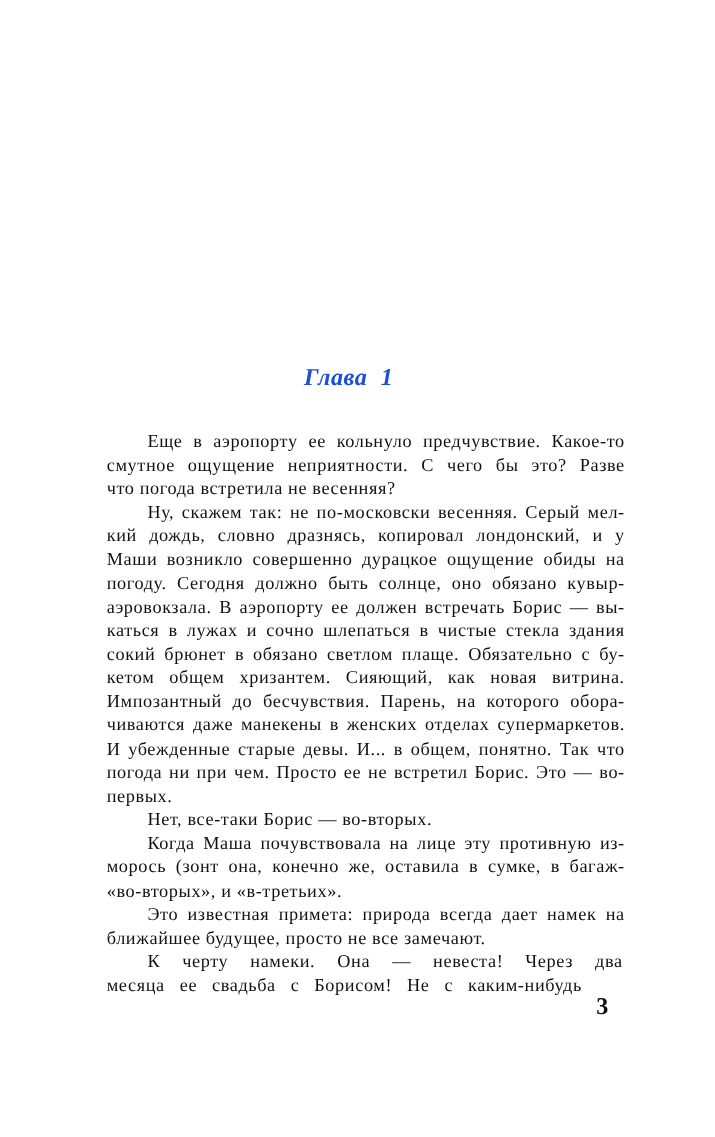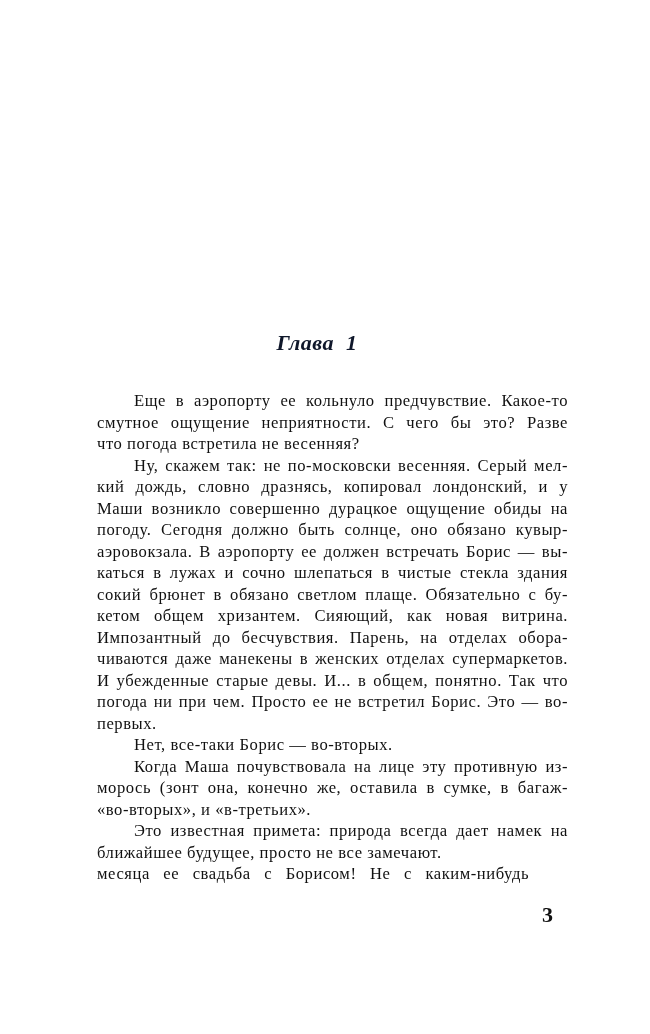--- a/index.html
+++ b/index.html
@@ -26,21 +26,21 @@
       left: 0;
       width: 634px;
       top: 330px;
       text-align: center;
       font-family: "Liberation Serif", "DejaVu Serif", serif;
       font-weight: bold;
       font-style: italic;
       font-size: 22px;
       letter-spacing: 0.5px;
       word-spacing: 6px;
-      color: #0f172a;
+      color: #1d4ed8;
     }
     .body-text {
       position: absolute;
       left: 65px;
       top: 390px;
       width: 503px;
       font-size: 16.6px;
       line-height: 21.5px;
       letter-spacing: 0.55px;
       color: #111;
@@ -88,33 +88,34 @@
     <span class="line last">что погода встретила не весенняя?</span>
 
     <span class="line indent">Ну, скажем так: не по-московски весенняя. Серый мел-</span>
     <span class="line">кий дождь, словно дразнясь, копировал лондонский, и у</span>
     <span class="line">Маши возникло совершенно дурацкое ощущение обиды на</span>
     <span class="line">погоду. Сегодня должно быть солнце, оно обязано кувыр-</span>
     <span class="line">аэровокзала. В аэропорту ее должен встречать Борис — вы-</span>
     <span class="line">каться в лужах и сочно шлепаться в чистые стекла здания</span>
     <span class="line">сокий брюнет в обязано светлом плаще. Обязательно с бу-</span>
     <span class="line">кетом общем хризантем. Сияющий, как новая витрина.</span>
-    <span class="line">Импозантный до бесчувствия. Парень, на отделах обора-</span>
+    <span class="line">Импозантный до бесчувствия. Парень, на которого обора-</span>
     <span class="line">чиваются даже манекены в женских отделах супермаркетов.</span>
     <span class="line">И убежденные старые девы. И... в общем, понятно. Так что</span>
     <span class="line">погода ни при чем. Просто ее не встретил Борис. Это — во-</span>
     <span class="line last">первых.</span>
 
     <span class="line indent last">Нет, все-таки Борис — во-вторых.</span>
 
     <span class="line indent">Когда Маша почувствовала на лице эту противную из-</span>
     <span class="line">морось (зонт она, конечно же, оставила в сумке, в багаж-</span>
     <span class="line last">«во-вторых», и «в-третьих».</span>
 
     <span class="line indent">Это известная примета: природа всегда дает намек на</span>
     <span class="line last">ближайшее будущее, просто не все замечают.</span>
 
+    <span class="line indent short">К черту намеки. Она — невеста! Через два</span>
     <span class="line short">месяца ее свадьба с Борисом! Не с каким-нибудь</span>
   </div>
 
   <div class="page-number">3</div>
 
 </div>
 
 </body></html>

